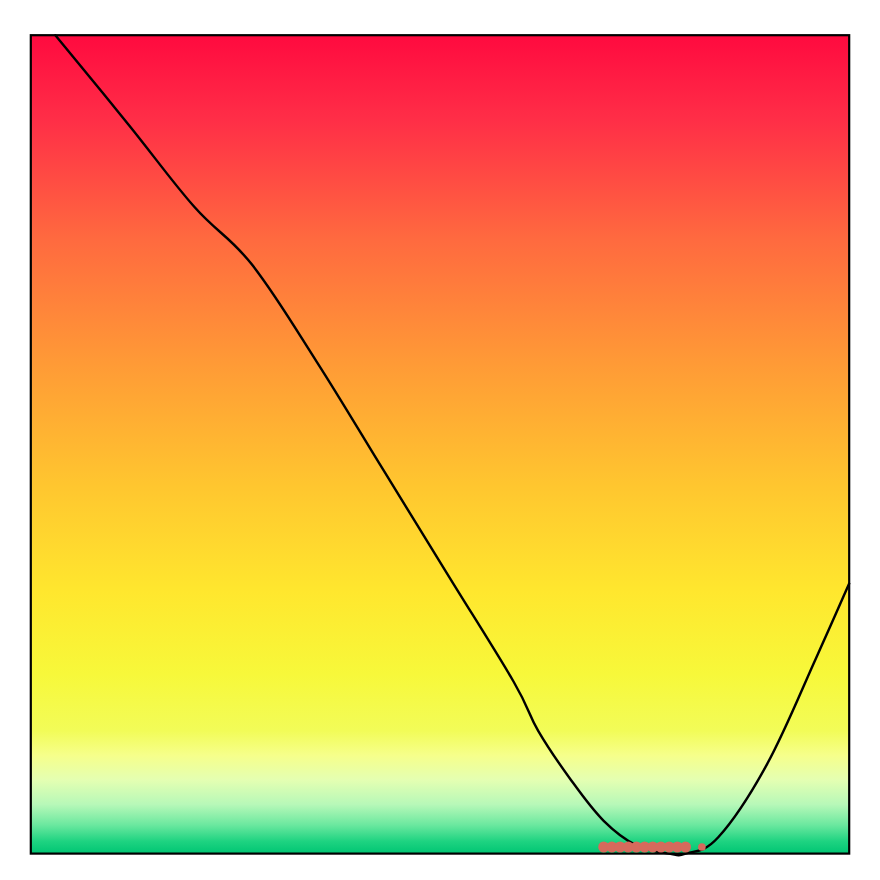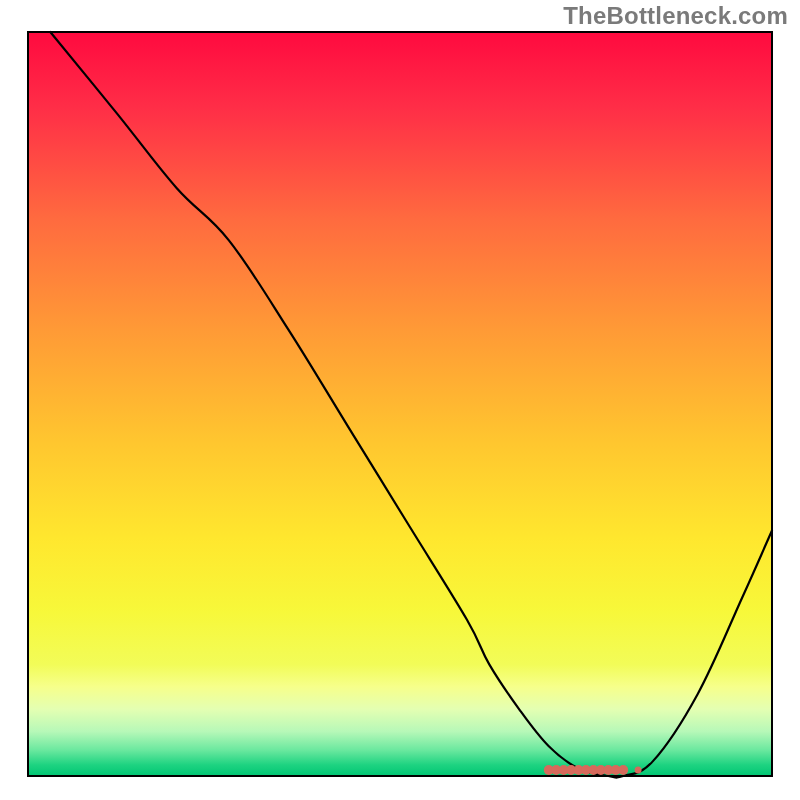--- a/index.html
+++ b/index.html
@@ -27,21 +27,20 @@
   svg.chart-svg {
     position: absolute;
     top: 0;
     left: 0;
   }
 </style>
 </head>
 <body>
 
 <div class="container">
-  <div class="watermark">TheBottleneck.com</div>
 
   <svg class="chart-svg" width="800" height="800" viewBox="0 0 800 800">
     <defs>
       <linearGradient id="bg-grad" x1="0" y1="0" x2="0" y2="1">
       <stop offset="0%" stop-color="#ff0a3f"></stop>
           <stop offset="10%" stop-color="#ff2d47"></stop>
           <stop offset="25%" stop-color="#ff6a3f"></stop>
           <stop offset="40%" stop-color="#ff9a36"></stop>
           <stop offset="55.00000000000001%" stop-color="#ffc62f"></stop>
           <stop offset="68%" stop-color="#ffe72e"></stop>

